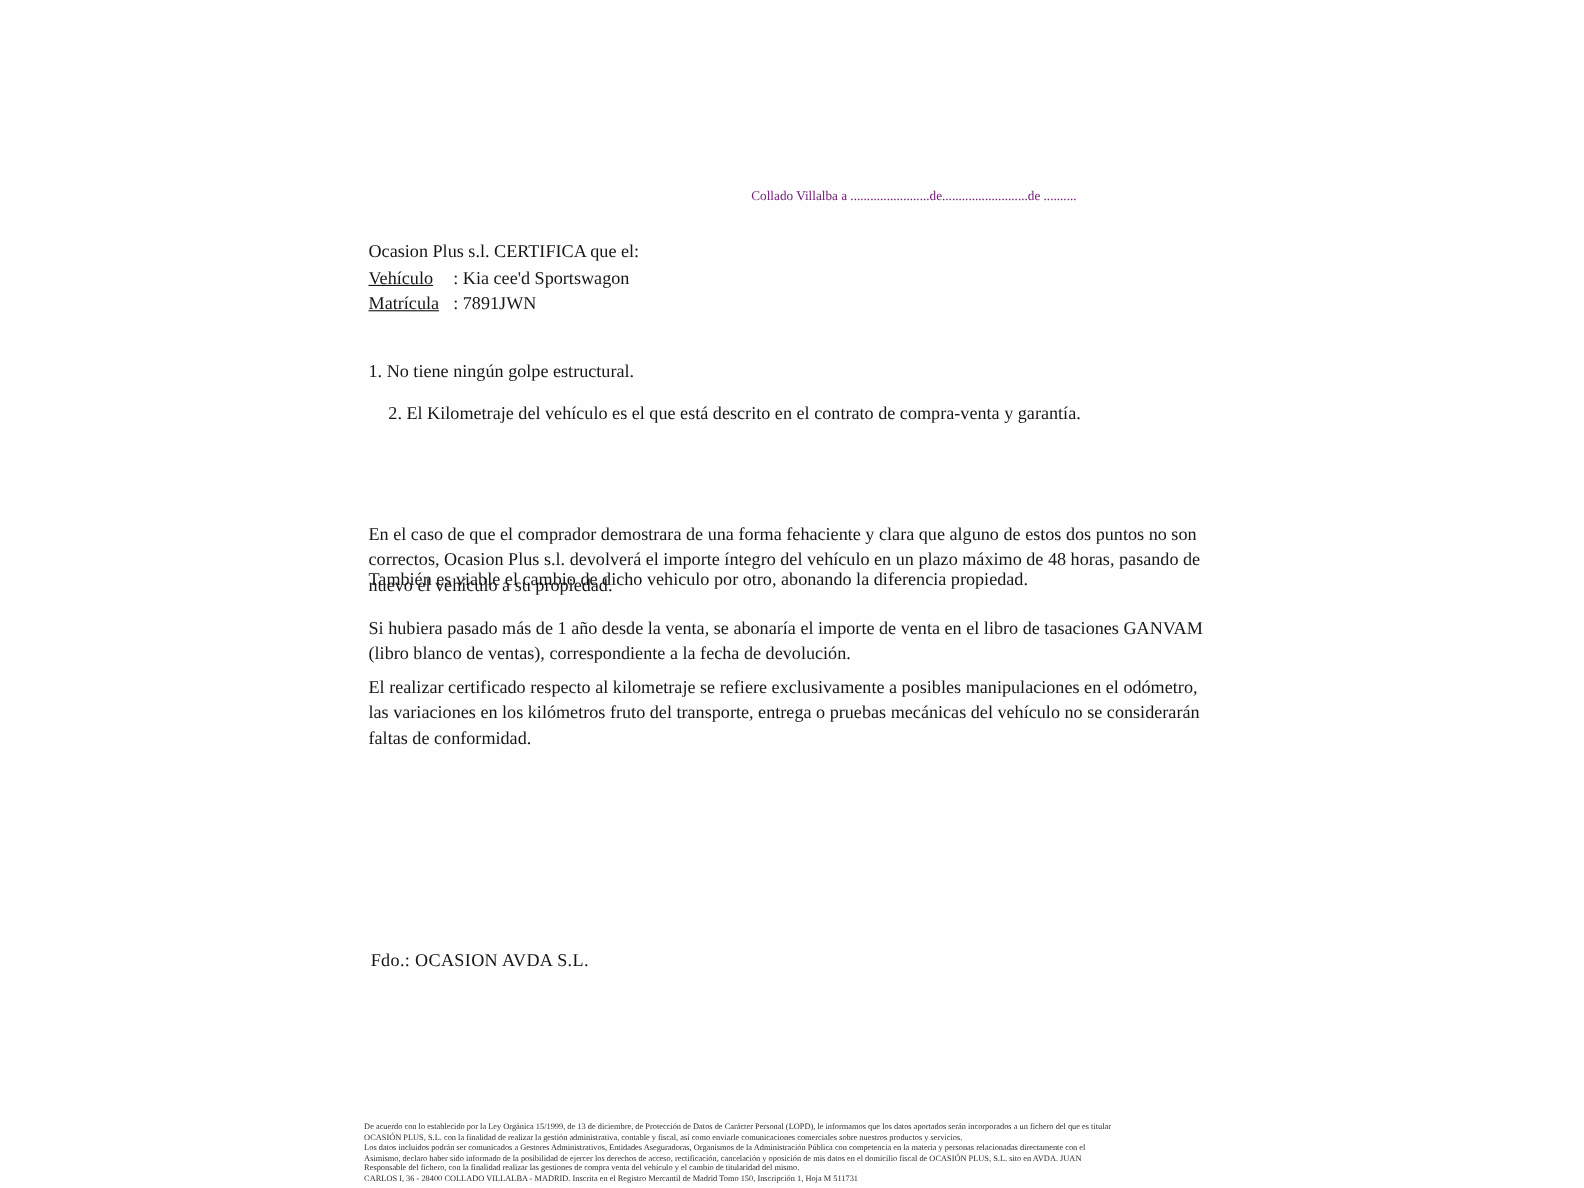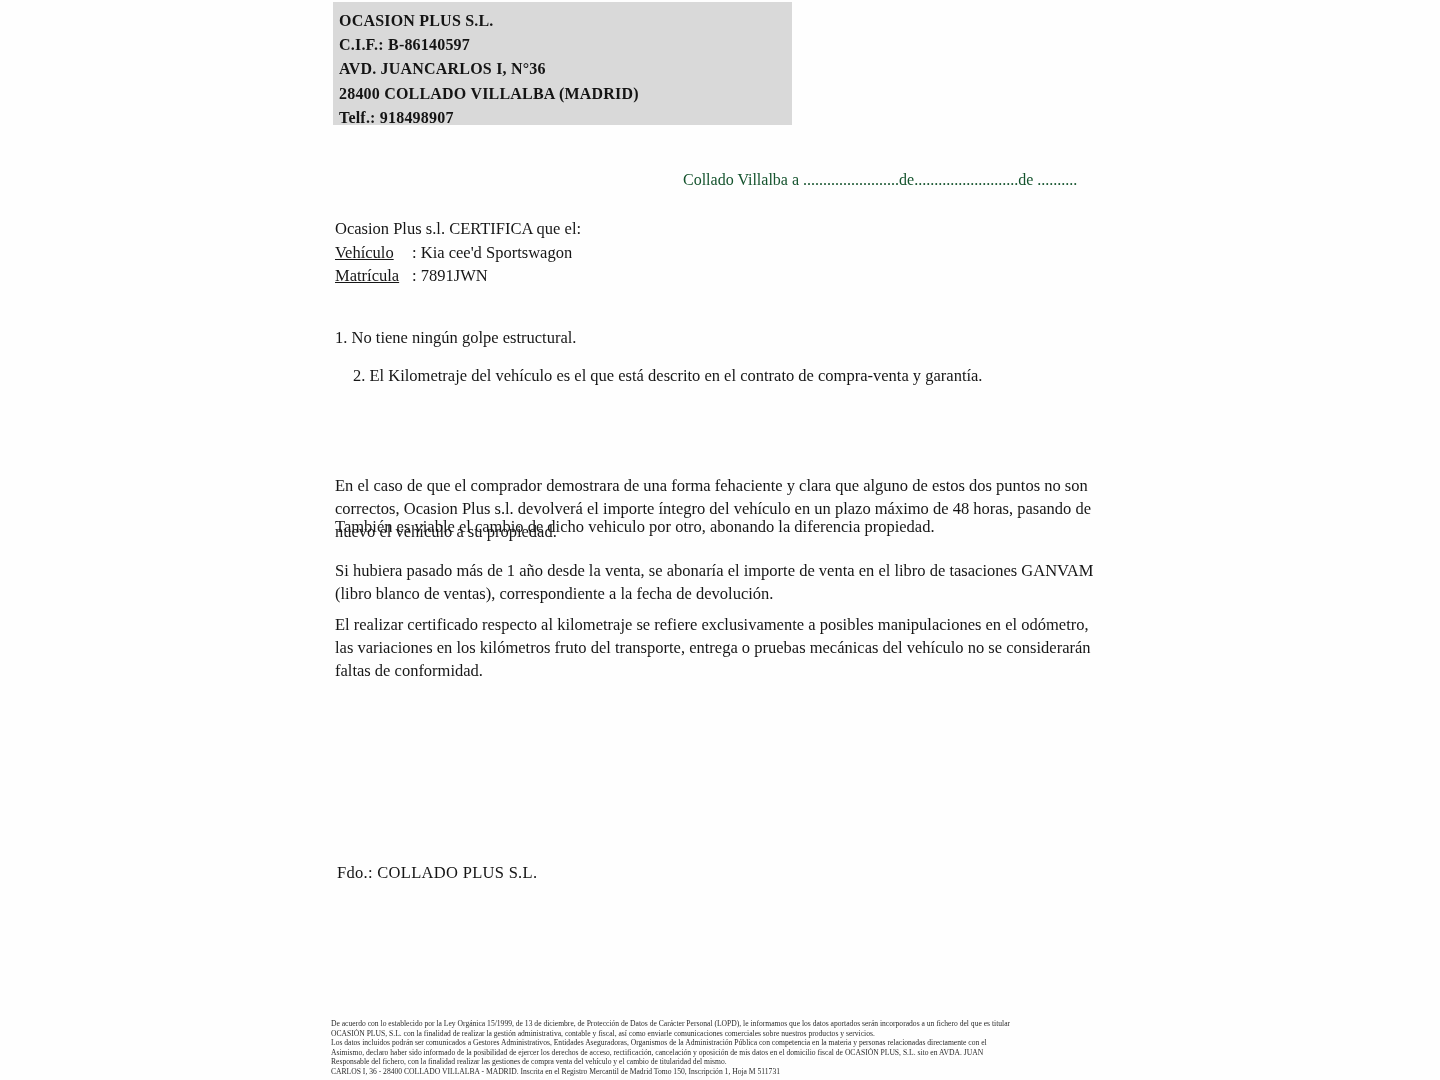--- a/index.html
+++ b/index.html
@@ -27,22 +27,22 @@
     padding: 7px 10px 0 6px;
     font-weight: bold;
     font-size: 16px;
     line-height: 24.2px;
     letter-spacing: 0.2px;
   }
   .date-line {
     position: absolute;
     left: 683px;
     top: 171px;
-    font-size: 16px;
-    color: #14532d;
+    font-size: 12px;
+    color: #701a75;
     white-space: nowrap;
   }
   .body-text {
     position: absolute;
     left: 335px;
     font-size: 16.5px;
     line-height: 23px;
     color: #161616;
   }
   .wide { width: 775px; }
@@ -68,27 +68,20 @@
     color: #2b2b2b;
     font-family: "Liberation Serif", "DejaVu Serif", serif;
   }
   .legal-block div { white-space: nowrap; overflow: hidden; }
 </style>
 </head>
 <body>
 
 <div class="page">
 
-  <div class="header-box">
-    <div>OCASION PLUS S.L.</div>
-    <div>C.I.F.: B-86140597</div>
-    <div>AVD. JUANCARLOS I, N°36</div>
-    <div>28400 COLLADO VILLALBA (MADRID)</div>
-    <div>Telf.: 918498907</div>
-  </div>
 
   <div class="date-line">Collado Villalba a ........................de..........................de ..........</div>
 
   <div class="body-text" style="top: 217px;">Ocasion Plus s.l. CERTIFICA que el:</div>
 
   <div class="body-text" style="top: 241px; font-family: Liberation Serif, serif;">
     <span class="label-underline">Vehículo</span><span>: Kia cee'd Sportswagon</span>
   </div>
 
   <div class="body-text" style="top: 264px;">
@@ -96,21 +89,21 @@
   </div>
 
   <div class="body-text wide" style="top: 326px;">1. No tiene ningún golpe estructural.</div>
   <div class="body-text wide" style="top: 364px; margin-left: 18px;">2. El Kilometraje del vehículo es el que está descrito en el contrato de compra-venta y garantía.</div>
 
   <div class="body-text wide" style="top: 441px; margin-top: 33px;">En el caso de que el comprador demostrara de una forma fehaciente y clara que alguno de estos dos puntos no son correctos, Ocasion Plus s.l. devolverá el importe íntegro del vehículo en un plazo máximo de 48 horas, pasando de nuevo el vehículo a su propiedad.</div>
   <div class="body-text wide" style="top: 515px;">También es viable el cambio de dicho vehiculo por otro, abonando la diferencia propiedad.</div>
   <div class="body-text wide" style="top: 559px;">Si hubiera pasado más de 1 año desde la venta, se abonaría el importe de venta en el libro de tasaciones GANVAM (libro blanco de ventas), correspondiente a la fecha de devolución.</div>
   <div class="body-text wide" style="top: 613px;">El realizar certificado respecto al kilometraje se refiere exclusivamente a posibles manipulaciones en el odómetro, las variaciones en los kilómetros fruto del transporte, entrega o pruebas mecánicas del vehículo no se considerarán faltas de conformidad.</div>
 
-  <div class="signature-line">Fdo.: COLLADO PLUS S.L.</div>
+  <div class="signature-line">Fdo.: OCASION AVDA S.L.</div>
 
   <div class="legal-block">
     <div>De acuerdo con lo establecido por la Ley Orgánica 15/1999, de 13 de diciembre, de Protección de Datos de Carácter Personal (LOPD), le informamos que los datos aportados serán incorporados a un fichero del que es titular</div>
     <div>OCASIÓN PLUS, S.L. con la finalidad de realizar la gestión administrativa, contable y fiscal, así como enviarle comunicaciones comerciales sobre nuestros productos y servicios.</div>
     <div>Los datos incluidos podrán ser comunicados a Gestores Administrativos, Entidades Aseguradoras, Organismos de la Administración Pública con competencia en la materia y personas relacionadas directamente con el</div>
     <div>Asimismo, declaro haber sido informado de la posibilidad de ejercer los derechos de acceso, rectificación, cancelación y oposición de mis datos en el domicilio fiscal de OCASIÓN PLUS, S.L. sito en AVDA. JUAN</div>
     <div>Responsable del fichero, con la finalidad realizar las gestiones de compra venta del vehículo y el cambio de titularidad del mismo.</div>
     <div>CARLOS I, 36 - 28400 COLLADO VILLALBA - MADRID. Inscrita en el Registro Mercantil de Madrid Tomo 150, Inscripción 1, Hoja M 511731</div>
   </div>
 

